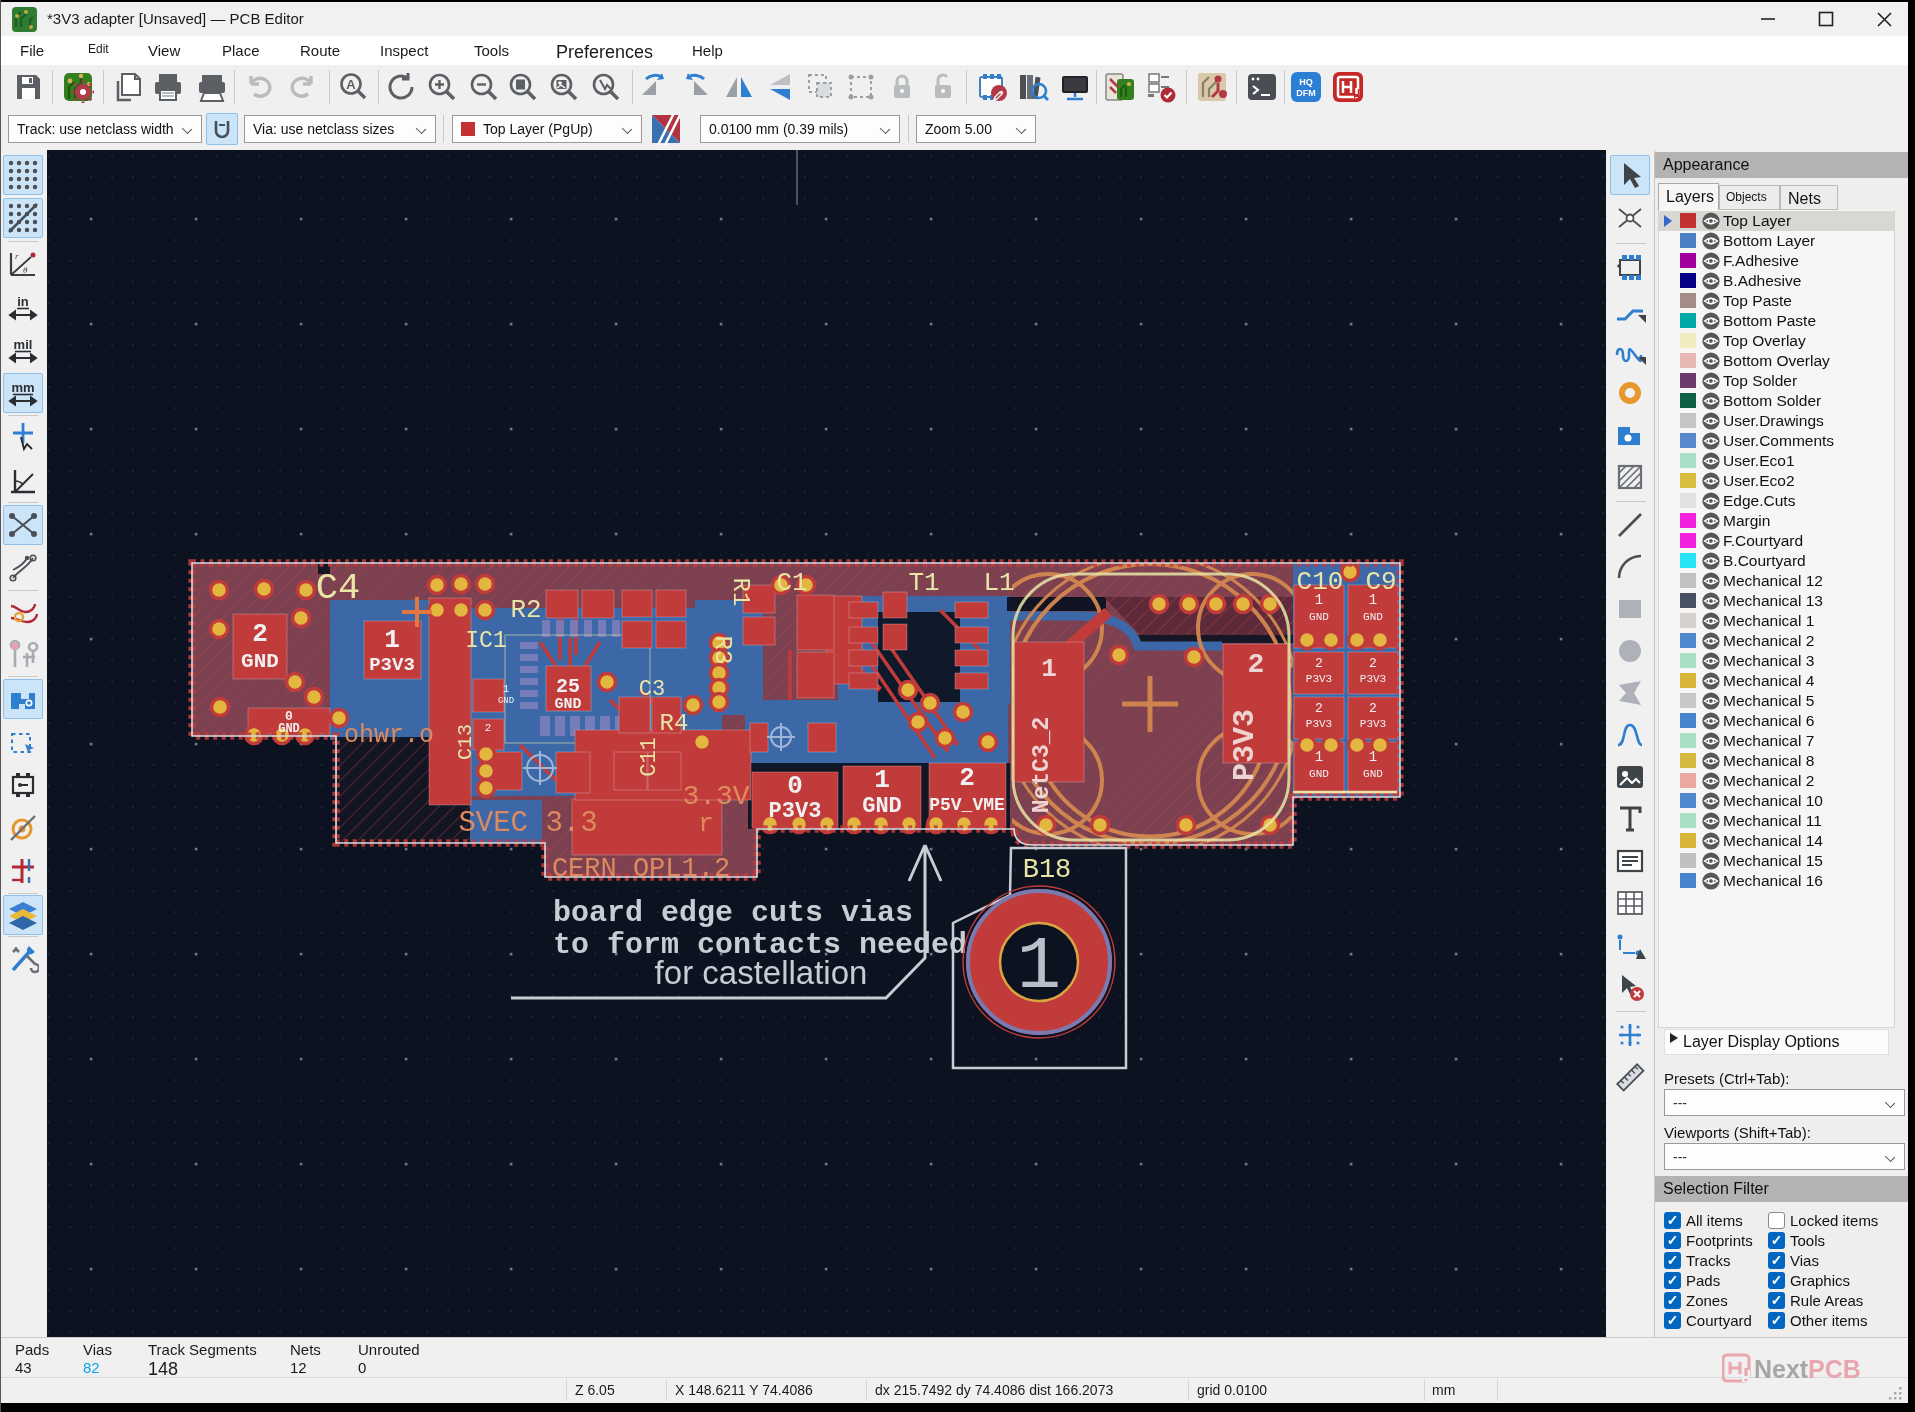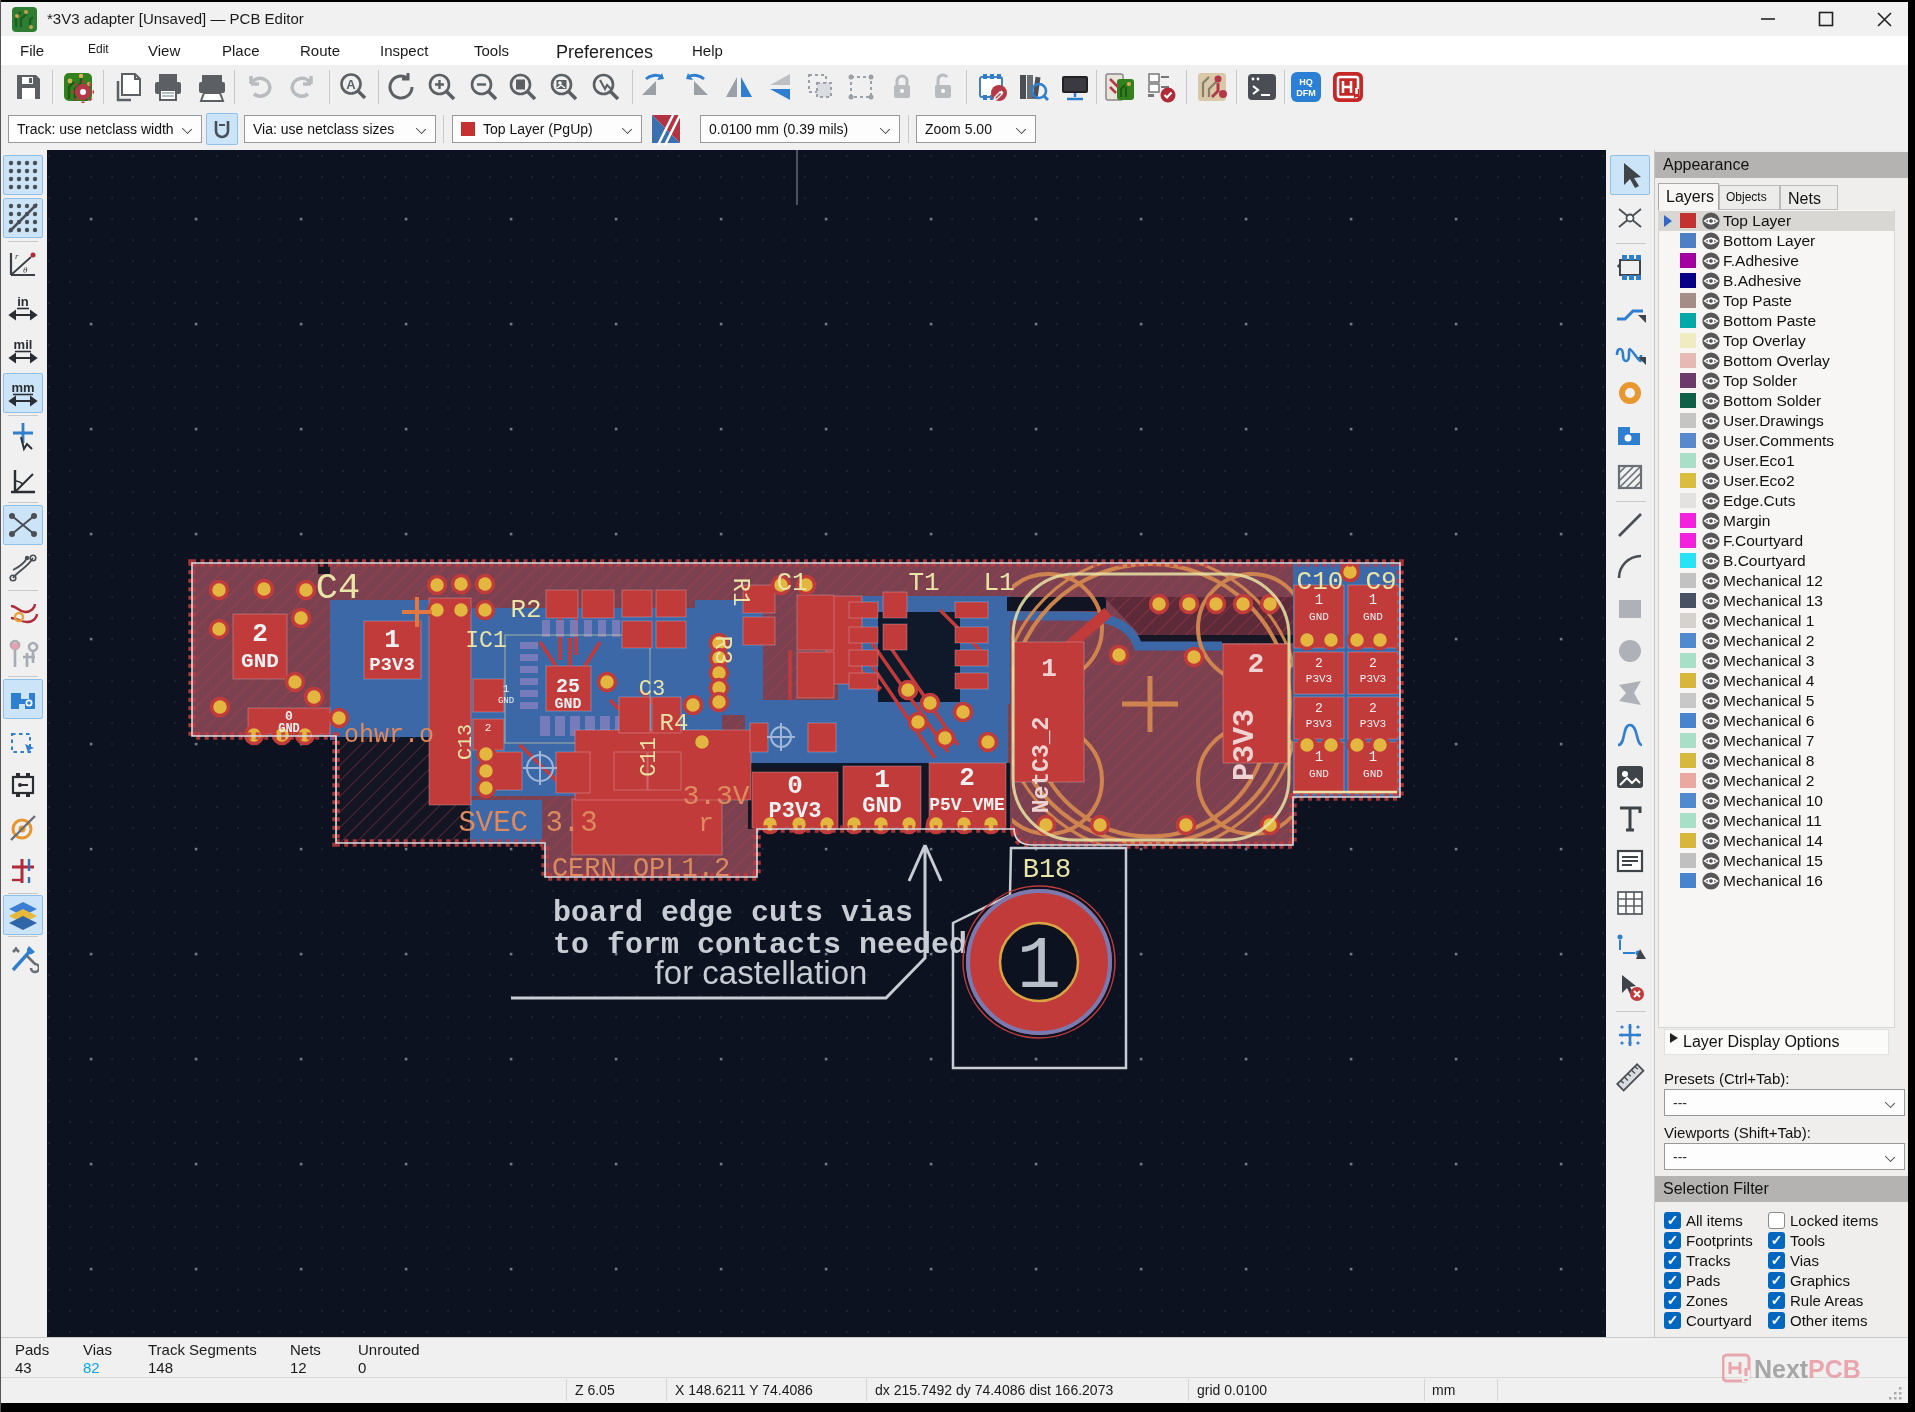--- a/index.html
+++ b/index.html
@@ -921,21 +921,21 @@
 <div class="cbl" style="left:1686px;top:1312px">Courtyard</div>
 <div class="cbx" style="left:1768px;top:1312px">✓</div>
 <div class="cbl" style="left:1790px;top:1312px">Other items</div>
 <div class="abs" style="left:1px;top:1337px;width:1907px;height:66px;background:#f0f0f0;border-top:1px solid #c9c9c9"></div>
 <div class="abs" style="left:1px;top:1377px;width:1907px;height:1px;background:#d9d9d9"></div>
 <div class="abs" style="left:15px;top:1341px;font-size:15px;color:#1a1a1a">Pads</div>
 <div class="abs" style="left:15px;top:1359px;font-size:15px;color:#1a1a1a">43</div>
 <div class="abs" style="left:83px;top:1341px;font-size:15px;color:#1a1a1a">Vias</div>
 <div class="abs" style="left:83px;top:1359px;font-size:15px;color:#0ea5e9">82</div>
 <div class="abs" style="left:148px;top:1341px;font-size:15px;color:#1a1a1a">Track Segments</div>
-<div class="abs" style="left:148px;top:1359px;font-size:15px;color:#1a1a1a">148</div>
+<div class="abs" style="left:148px;top:1359px;font-size:18px;color:#1a1a1a">148</div>
 <div class="abs" style="left:290px;top:1341px;font-size:15px;color:#1a1a1a">Nets</div>
 <div class="abs" style="left:290px;top:1359px;font-size:15px;color:#1a1a1a">12</div>
 <div class="abs" style="left:358px;top:1341px;font-size:15px;color:#1a1a1a">Unrouted</div>
 <div class="abs" style="left:358px;top:1359px;font-size:15px;color:#1a1a1a">0</div>
 <div class="abs" style="left:575px;top:1382px;font-size:14px;color:#1a1a1a">Z 6.05</div>
 <div class="abs" style="left:675px;top:1382px;font-size:14px;color:#1a1a1a">X 148.6211  Y 74.4086</div>
 <div class="abs" style="left:875px;top:1382px;font-size:14px;color:#1a1a1a">dx 215.7492  dy 74.4086  dist 166.2073</div>
 <div class="abs" style="left:1197px;top:1382px;font-size:14px;color:#1a1a1a">grid 0.0100</div>
 <div class="abs" style="left:1432px;top:1382px;font-size:14px;color:#1a1a1a">mm</div>
 <div class="abs" style="left:566px;top:1379px;width:1px;height:22px;background:#d5d5d5"></div>

